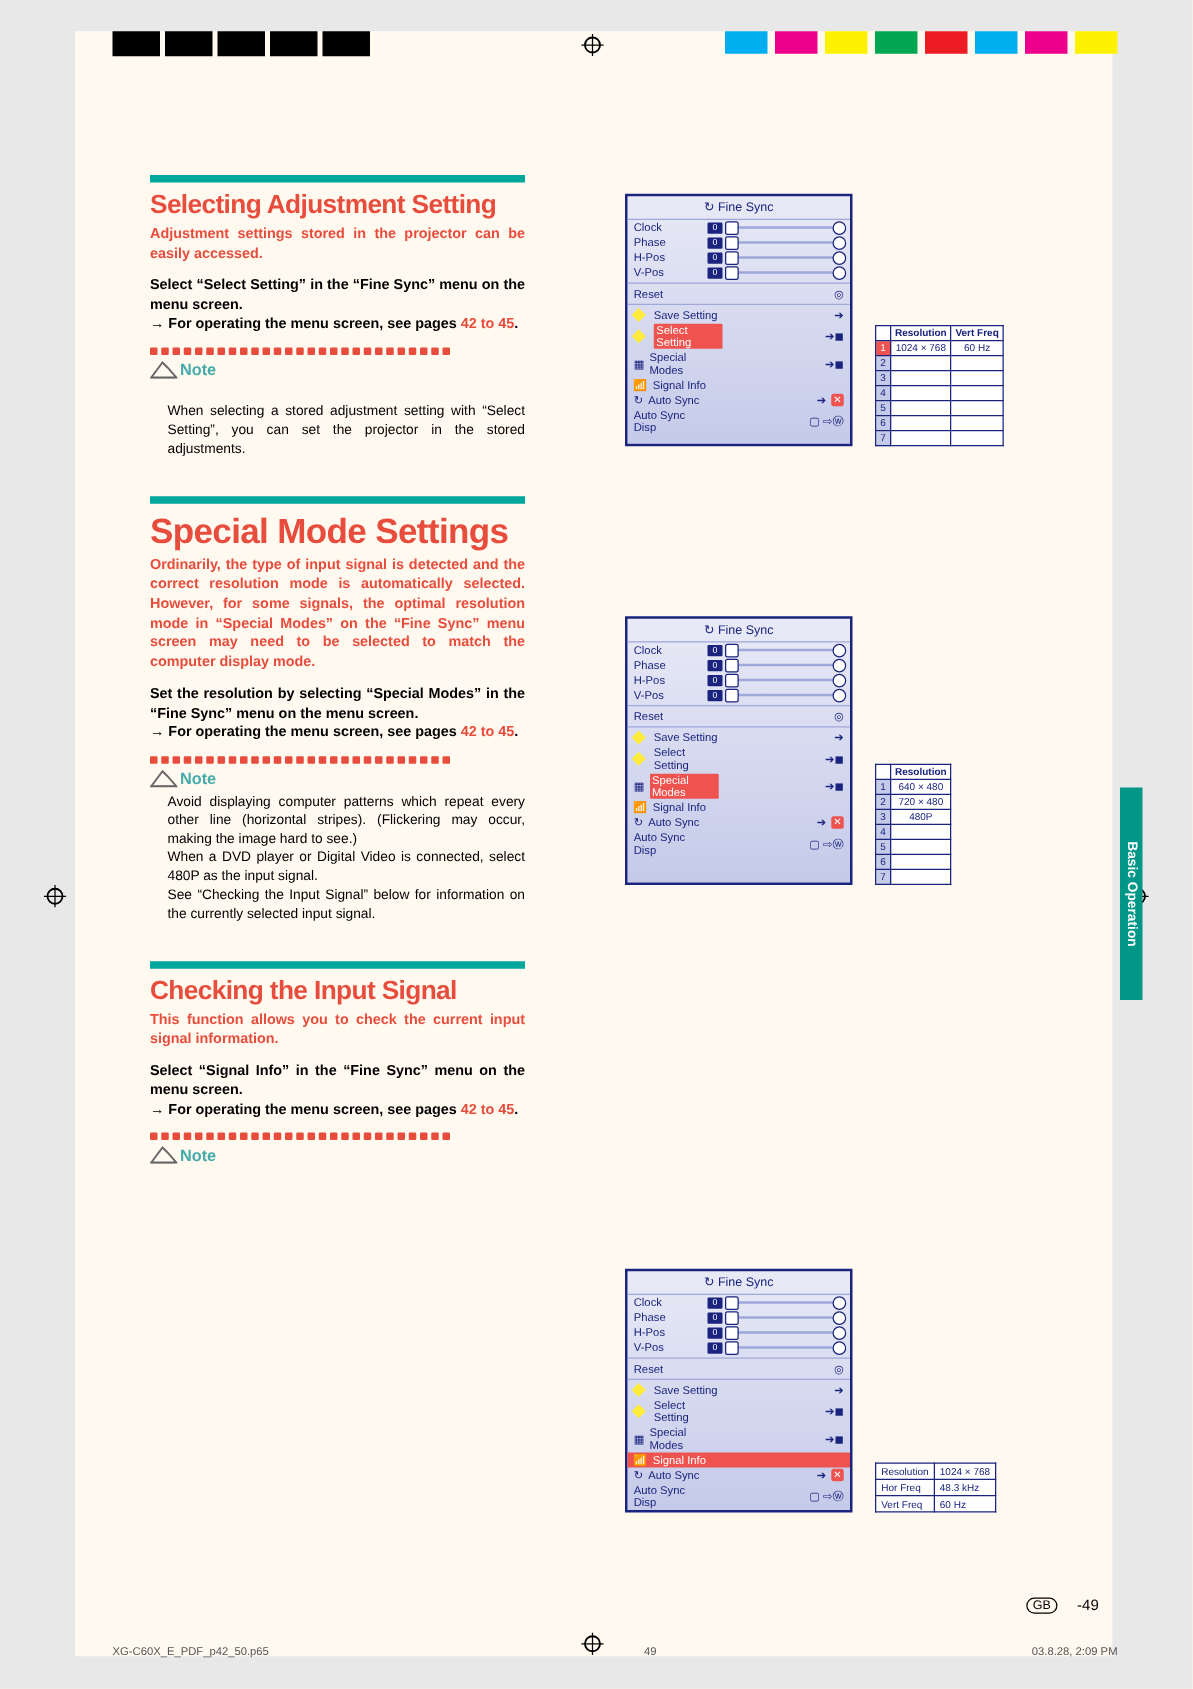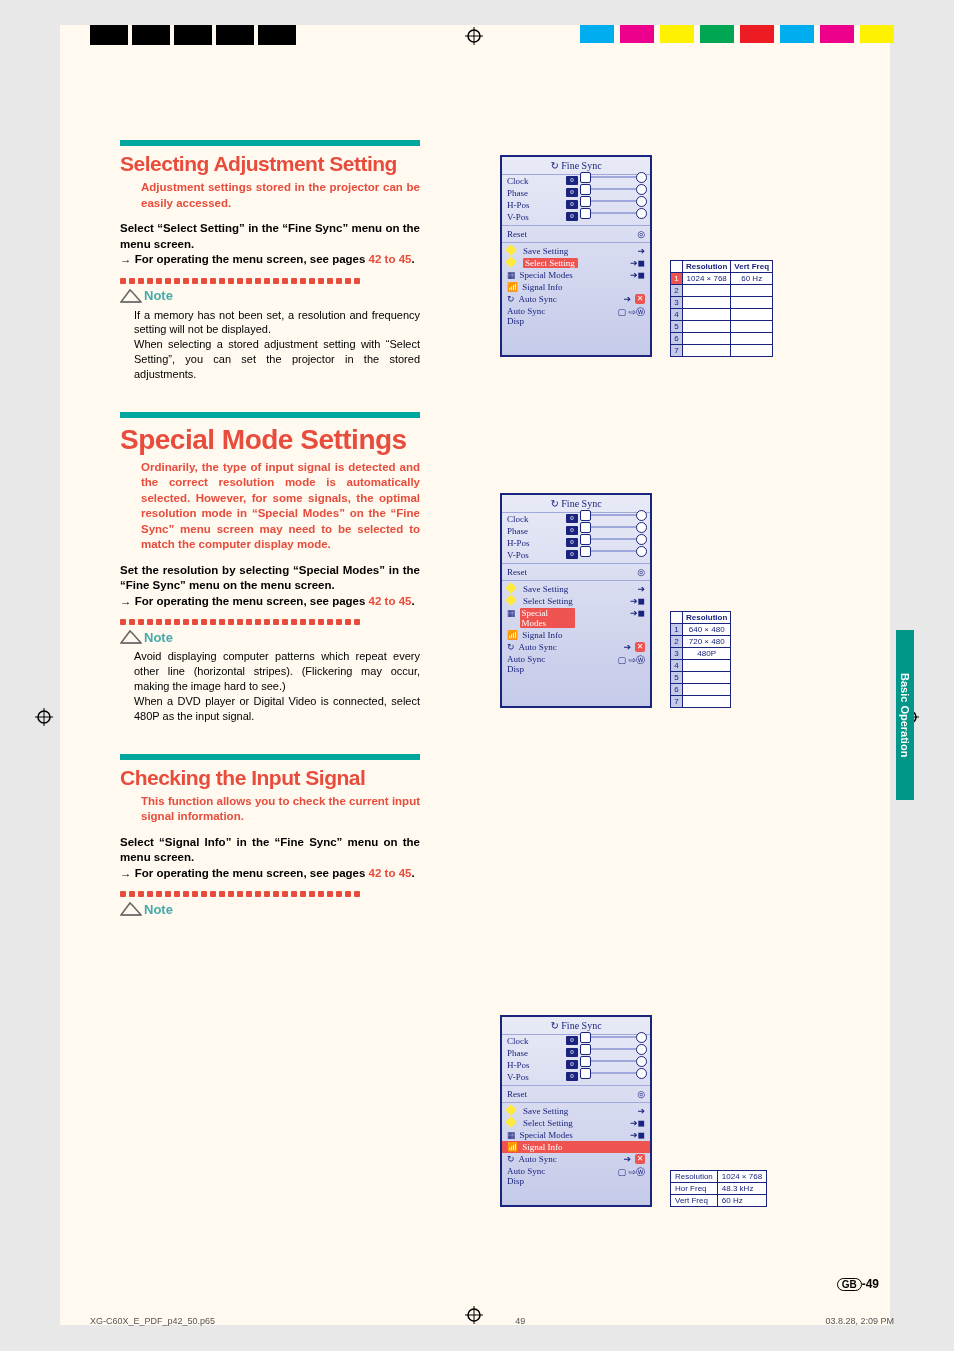--- a/index.html
+++ b/index.html
@@ -22,48 +22,48 @@
   .color-swatches { position: absolute; top: 25px; right: 60px; display: flex; }
   .color-swatches > div { width: 34px; height: 18px; margin-left: 6px; }
 
   .content-left {
     position: absolute;
     left: 120px; top: 140px; width: 300px;
   }
   .teal-bar { height: 6px; background: #00a79d; margin-bottom: 6px; }
   .section-title { color: #e74c3c; font-size: 21px; font-weight: bold; font-family: Arial, sans-serif; letter-spacing: -0.5px; margin-bottom: 4px; }
   .section-title.big { font-size: 28px; }
-  .intro { color: #e74c3c; font-size: 11.5px; font-weight: bold; line-height: 1.35; margin-bottom: 10px; text-align: justify; margin-left: 21px; }
+  .intro { color: #e74c3c; font-size: 11.5px; font-weight: bold; line-height: 1.35; margin-bottom: 10px; text-align: justify; }
   .body-bold { font-size: 11.5px; font-weight: bold; line-height: 1.35; color: #000; text-align: justify; }
   .body-bold .arrow { font-weight: bold; }
   .pagelink { color: #e74c3c; }
   .dotted-sep { height: 10px; display: flex; align-items: center; gap: 3px; margin: 8px 0 2px; }
   .dotted-sep span { width: 6px; height: 6px; background: #e74c3c; border-radius: 1px; }
   .note-head { display: flex; align-items: center; margin-bottom: 4px; color: #666; }
   .note-head .icon { width: 22px; height: 16px; }
   .note-head .label { color: #4aa; font-size: 13px; font-weight: bold; margin-left: 2px; }
   .note-body { font-size: 11px; line-height: 1.35; color: #000; text-align: justify; padding-left: 14px; }
   .section-gap { height: 30px; }
 
   
   .figure {
     position: absolute;
     display: flex;
   }
   .osd {
-    width: 152px;
+    width: 182px;
     border: 2px solid #1a237e;
     background: linear-gradient(#e8eaf6,#c5cae9);
     color: #1a237e;
     font-size: 9px;
-    font-family: Liberation Serif, serif;
+    font-family: Liberation Sans, sans-serif;
   }
   .osd-title { text-align: center; padding: 3px 0; font-size: 10px; border-bottom: 1px solid #9fa8da; }
   .osd-title::before { content: "↻ "; font-size: 10px; }
-  .osd-row { display: flex; align-items: flex-start; padding: 1px 5px; gap: 4px; }
+  .osd-row { display: flex; align-items: center; padding: 1px 5px; gap: 4px; }
   .osd-row .lbl { flex: 0 0 55px; }
   .osd-row .val { display: inline-block; width: 12px; height: 9px; background: #1a237e; color:#fff; text-align:center; line-height:9px; font-size:7px; border-radius:1px; }
   .osd-row .slider { flex: 1; height: 2px; background: #9fa8da; position: relative; }
   .osd-row .slider::before, .osd-row .slider::after { content:""; position:absolute; width:9px; height:9px; top:-4px; }
   .osd-row .slider::before { left:-2px; border-radius:2px; background:#fff; border:1px solid #1a237e; }
   .osd-row .slider::after { right:-2px; border-radius:50%; background:#fff; border:1px solid #1a237e; }
   .osd-sep { height:1px; background:#9fa8da; margin:2px 0; }
   .osd-row .endicon { margin-left: auto; font-size: 9px; }
   .osd-row.hl .lbl { background: #ef5350; color: #fff; border-radius: 1px; padding: 0 2px; }
   .osd-row.hl2 { background: #ef5350; color: #fff; }
@@ -92,22 +92,22 @@
     font-weight: bold;
     display: flex;
     align-items: center;
     justify-content: center;
     writing-mode: vertical-rl;
   }
 
   .page-footer {
     position: absolute;
     bottom: 60px; right: 75px;
-    font-size: 12px; font-weight: bold;
-    display: flex; align-items: center; gap: 0;
+    font-size: 12px; font-weight: normal;
+    display: flex; align-items: center; gap: 16px;
   }
   .page-footer .gb { border: 1px solid #000; border-radius: 8px; padding: 0 4px; font-size: 10px; }
 
   .doc-footer {
     position: absolute;
     bottom: 25px; left: 90px; right: 60px;
     font-size: 9px; color: #555;
     display: flex; justify-content: space-between;
   }
   .signal-table { border:1px solid #1a237e; font-size:8px; color:#1a237e; background:#fff; border-collapse:collapse; }
@@ -203,21 +203,21 @@
       <span></span>
     </div>
   <div class="note-head">
     <svg class="icon" viewBox="0 0 22 16">
         <path d="M1 14 L10 2 L14 6 L21 14 Z" fill="none" stroke="#666" stroke-width="1.5"></path>
         <path d="M2 14 L20 14" stroke="#666"></path>
       </svg>
     <span class="label">Note</span>
   </div>
   <div class="note-body">
-    <span>If a memory has not been set, a resolution and frequency setting will not be displayed.</span><br>
+    <br>
     <span>When selecting a stored adjustment setting with “Select Setting”, you can set the projector in the stored adjustments.</span>
   </div>
 
   <div class="section-gap"></div>
 
   <div class="teal-bar"></div>
   <div class="section-title big">Special Mode Settings</div>
   <div class="intro">Ordinarily, the type of input signal is detected and the correct resolution mode is automatically selected. However, for some signals, the optimal resolution mode in “Special Modes” on the “Fine Sync” menu screen may need to be selected to match the computer display mode.</div>
   <div class="body-bold">
     <span>Set the resolution by selecting “Special Modes” in the “Fine Sync” menu on the menu screen.</span><br>
@@ -255,20 +255,21 @@
   <div class="note-head">
     <svg class="icon" viewBox="0 0 22 16">
         <path d="M1 14 L10 2 L14 6 L21 14 Z" fill="none" stroke="#666" stroke-width="1.5"></path>
         <path d="M2 14 L20 14" stroke="#666"></path>
       </svg>
     <span class="label">Note</span>
   </div>
   <div class="note-body">
     <span>Avoid displaying computer patterns which repeat every other line (horizontal stripes). (Flickering may occur, making the image hard to see.)</span><br>
     <span>When a DVD player or Digital Video is connected, select 480P as the input signal.</span><br>
+    <span>See “Checking the Input Signal” below for information on the currently selected input signal.</span>
   </div>
 
   <div class="section-gap"></div>
 
   <div class="teal-bar"></div>
   <div class="section-title">Checking the Input Signal</div>
   <div class="intro">This function allows you to check the current input signal information.</div>
   <div class="body-bold">
     <span>Select “Signal Info” in the “Fine Sync” menu on the menu screen.</span><br>
     <span class="arrow">→ For operating the menu screen, see pages </span><span class="pagelink">42 to 45</span><span>.</span>

